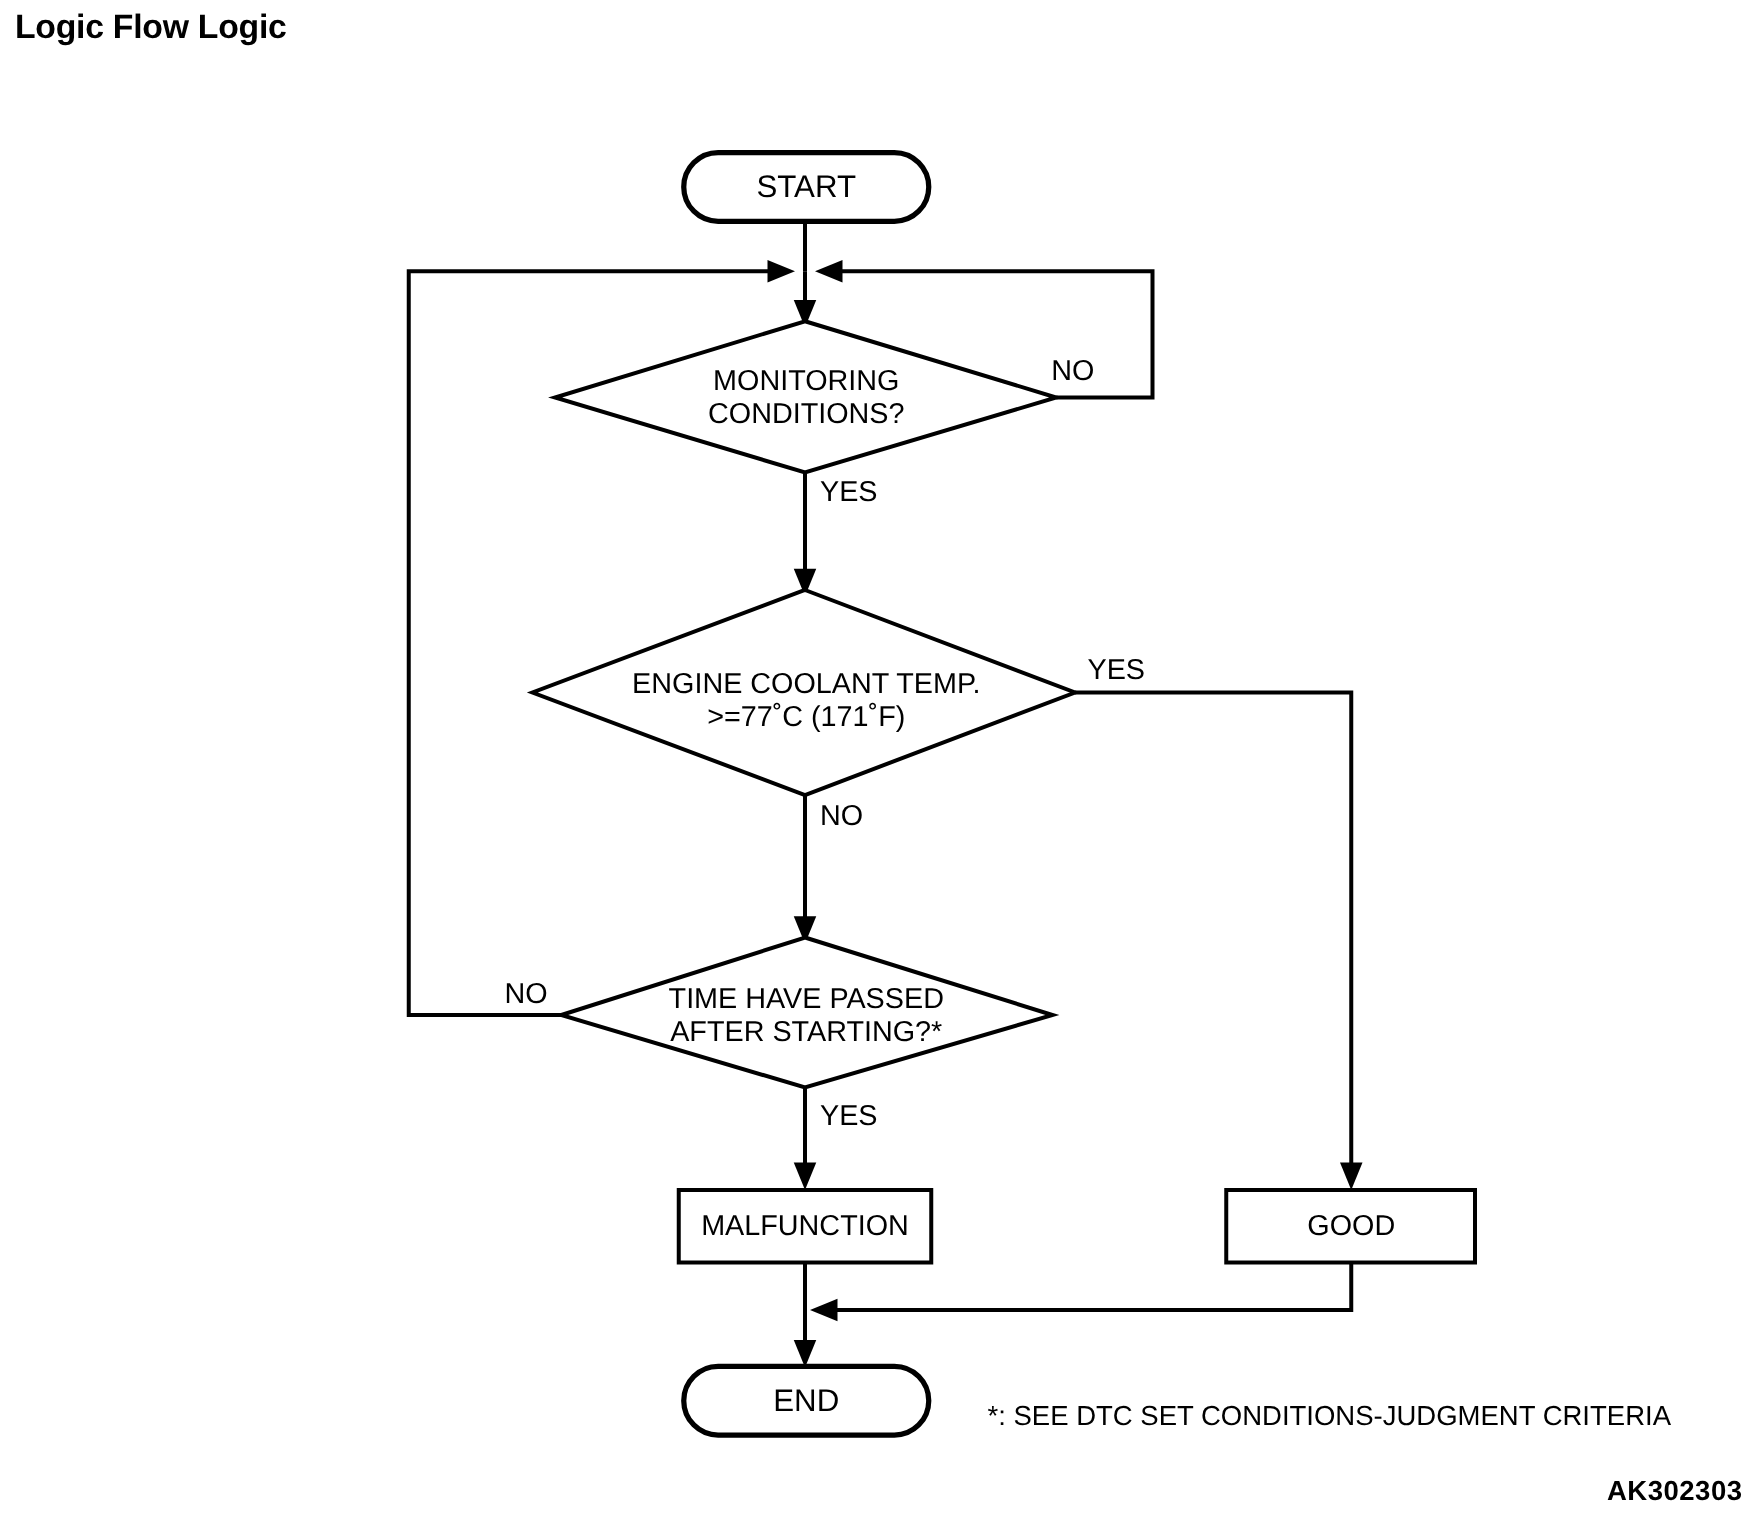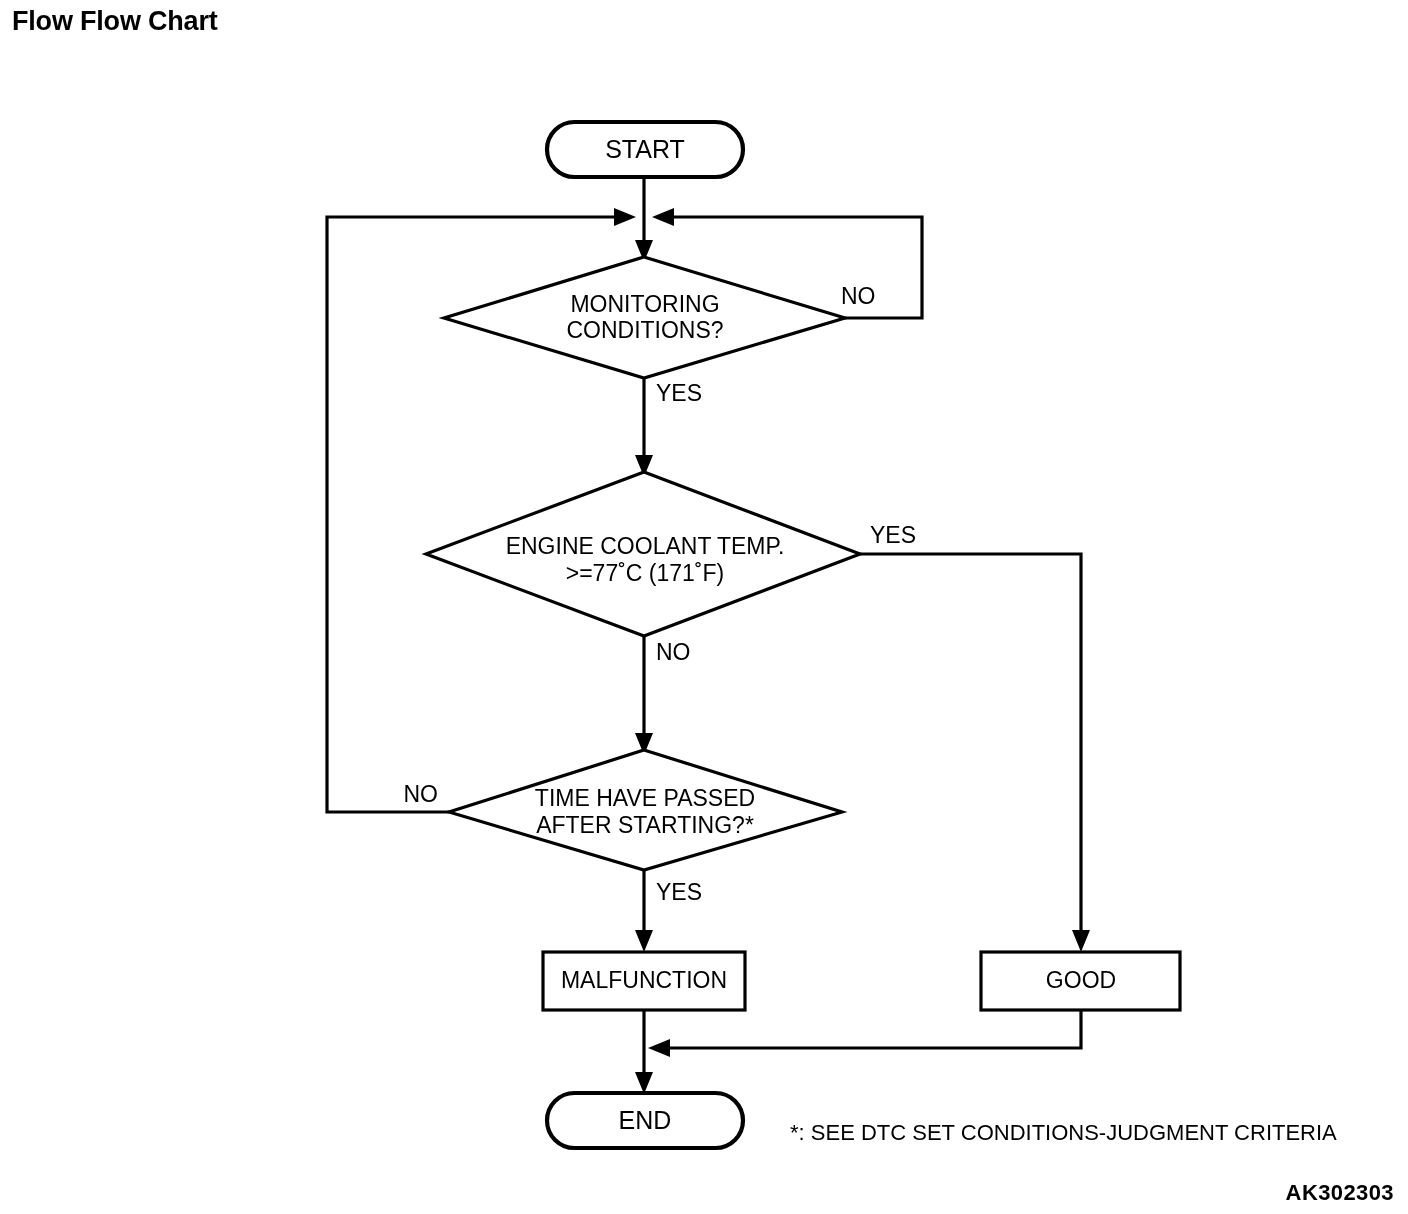--- a/index.html
+++ b/index.html
@@ -89,21 +89,21 @@
     right: 14px;
     bottom: 8px;
     font-size: 22px;
     font-weight: bold;
     letter-spacing: 0.4px;
   }
 </style>
 </head>
 <body>
 
-<div id="page-title">Flow Flow Chart</div>
+<div id="page-title">Logic Flow Logic</div>
 
 <div id="chart-area">
   <svg id="chart-svg" viewBox="0 0 1408 1214" xmlns="http://www.w3.org/2000/svg">
 
     <path class="flow-line" d="M 644 176 L 644 217"></path>
 
     <path class="flow-line" d="M 644 217 L 644 251"></path>
     <polygon class="arrow-head" points="644,262 635,240 653,240"></polygon>
 
     <path class="flow-line" d="M 845 318 L 922 318 L 922 217 L 666 217"></path>

